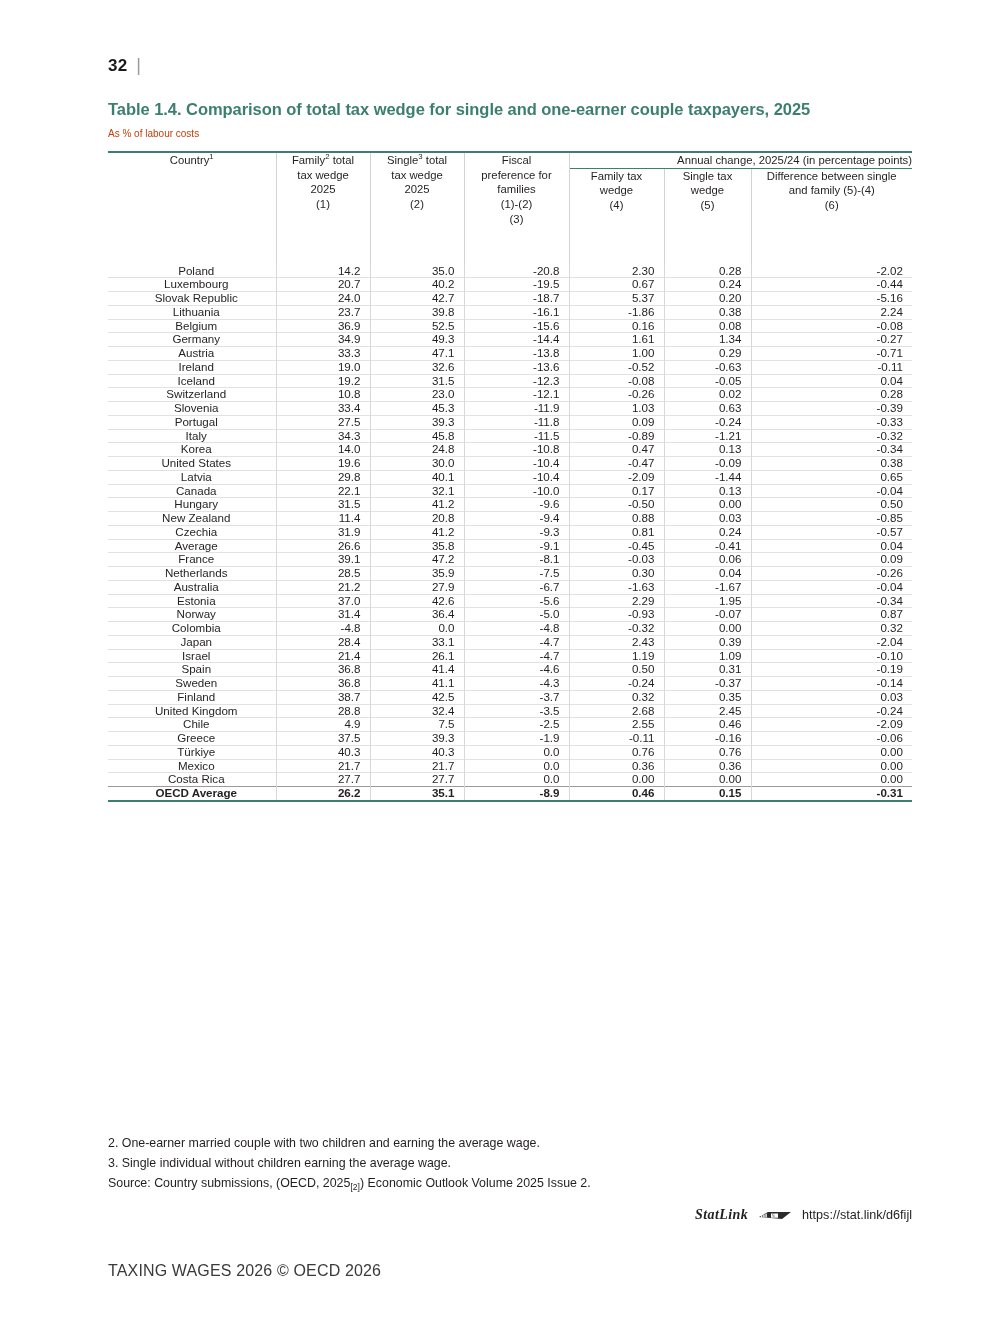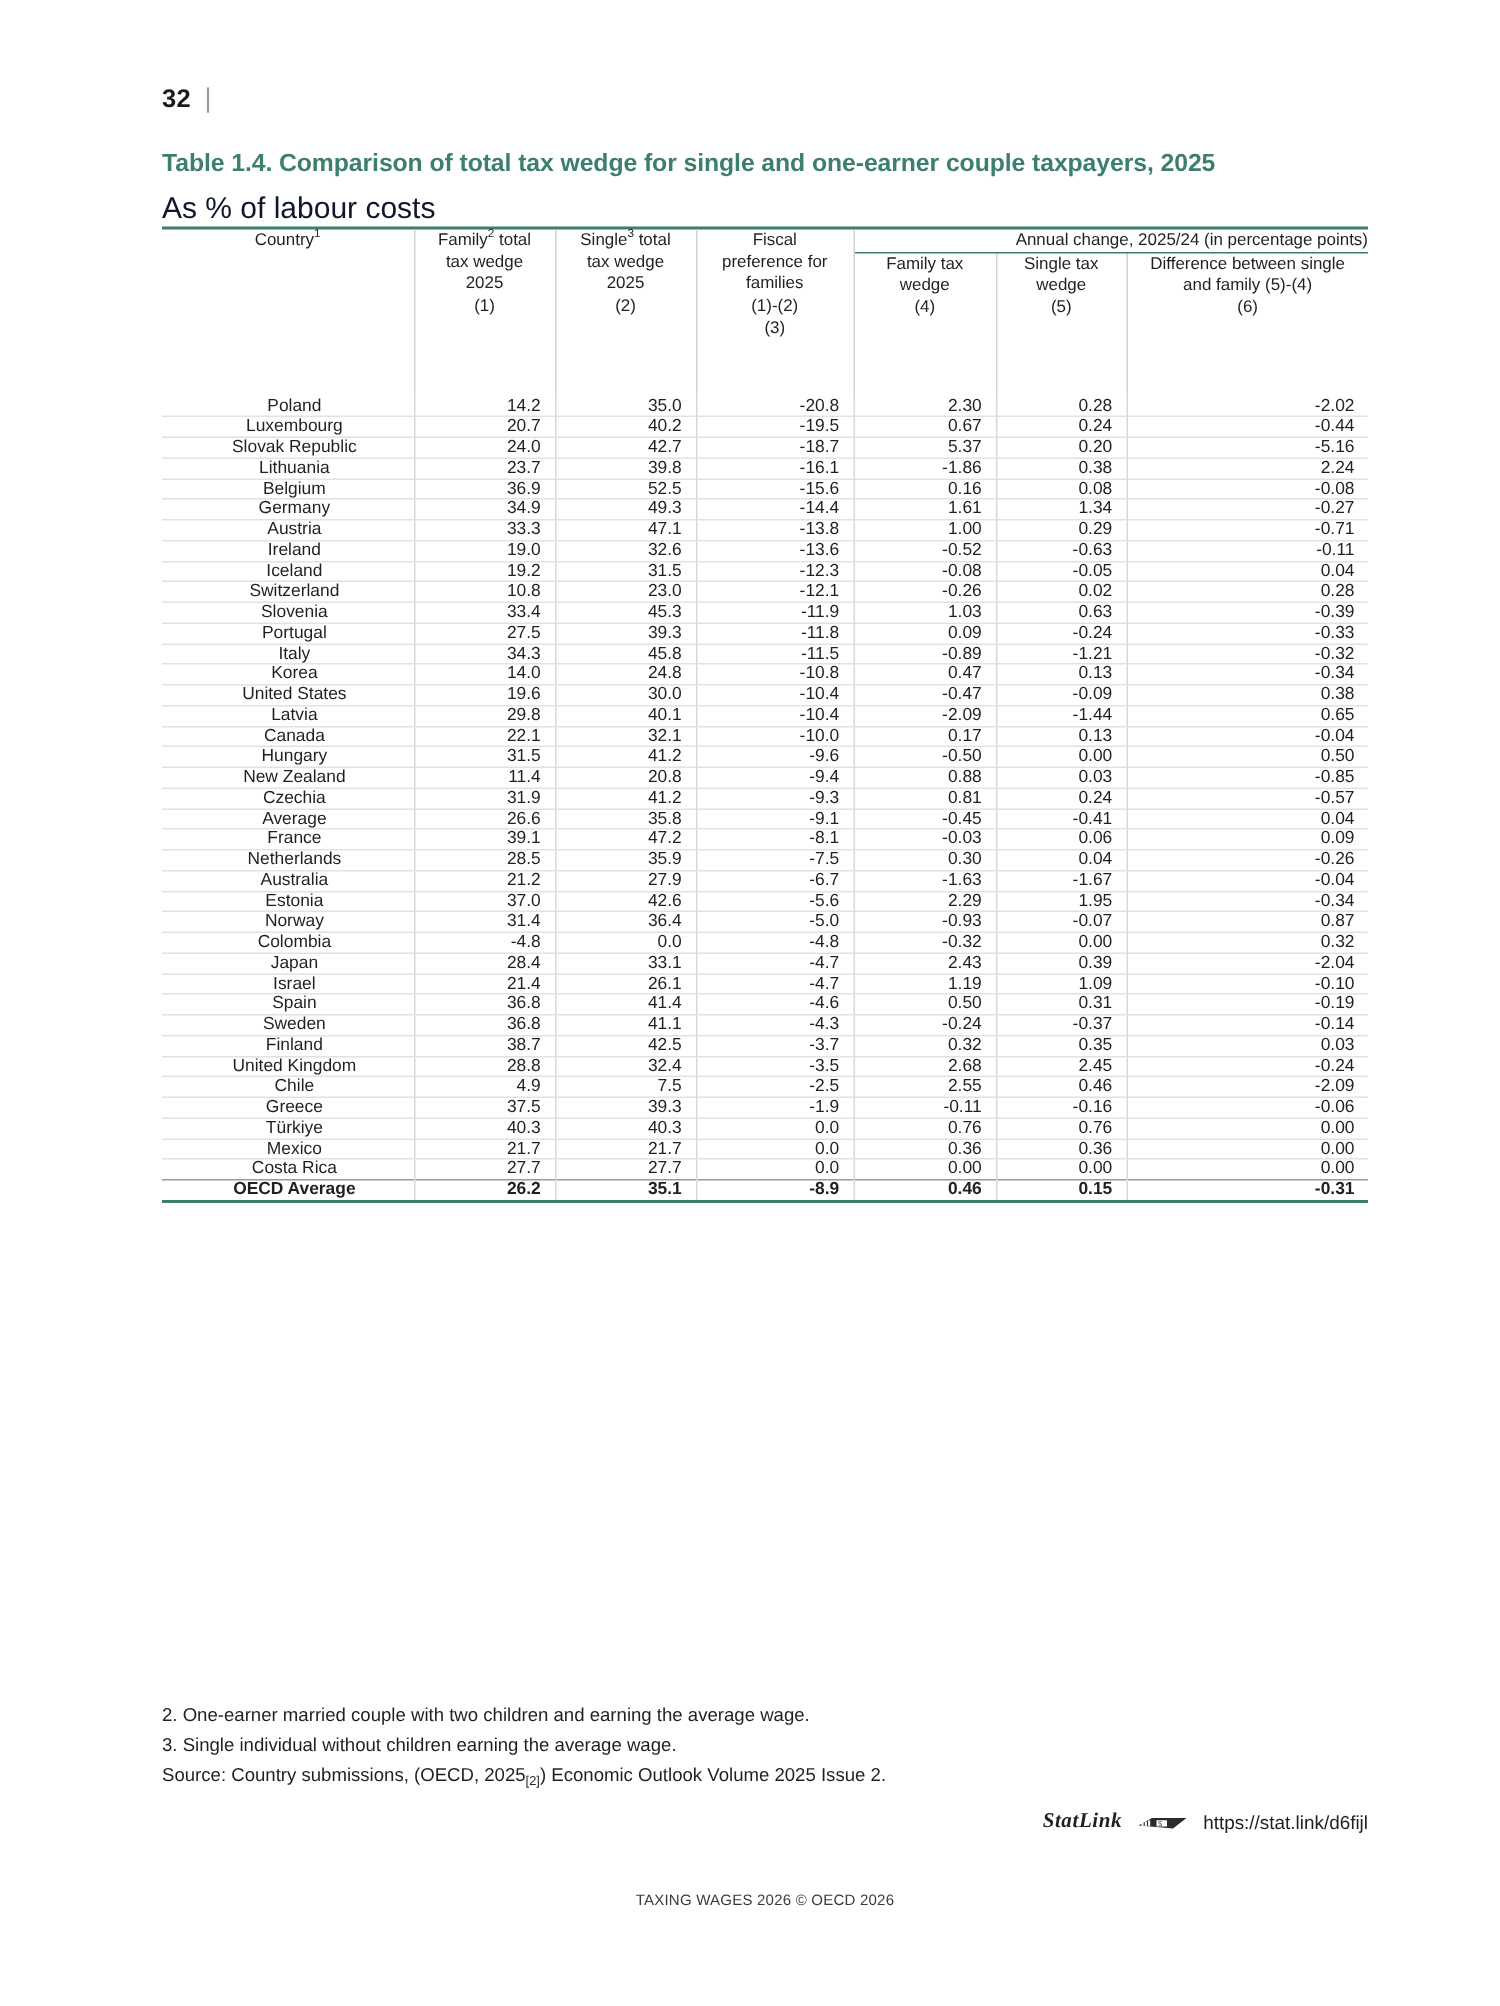--- a/index.html
+++ b/index.html
@@ -50,22 +50,22 @@
     font-size: 16.5px;
     font-weight: bold;
     color: #3d7f6f;
     letter-spacing: -0.05px;
     white-space: nowrap;
   }
   .table-subtitle {
     position: absolute;
     left: 108px;
     top: 128px;
-    font-size: 20px;
-    color: #0f172a;
+    font-size: 10px;
+    color: #c2410c;
     white-space: nowrap;
   }
 
   
   .tbl-wrap {
     position: absolute;
     left: 108px;
     top: 151px;
     width: 804px;
   }
@@ -186,22 +186,22 @@
     height: 15px;
     line-height: 0;
   }
 
   
   .footer {
     position: absolute;
     left: 108px;
     top: 1262px;
     width: 804px;
-    text-align: center;
-    font-size: 10px;
+    text-align: left;
+    font-size: 16px;
     color: #3a3a3a;
     letter-spacing: .15px;
   }
 
   sup.fn {
     font-size: 7.8px;
     vertical-align: super;
     line-height: 0;
   }
 </style>

